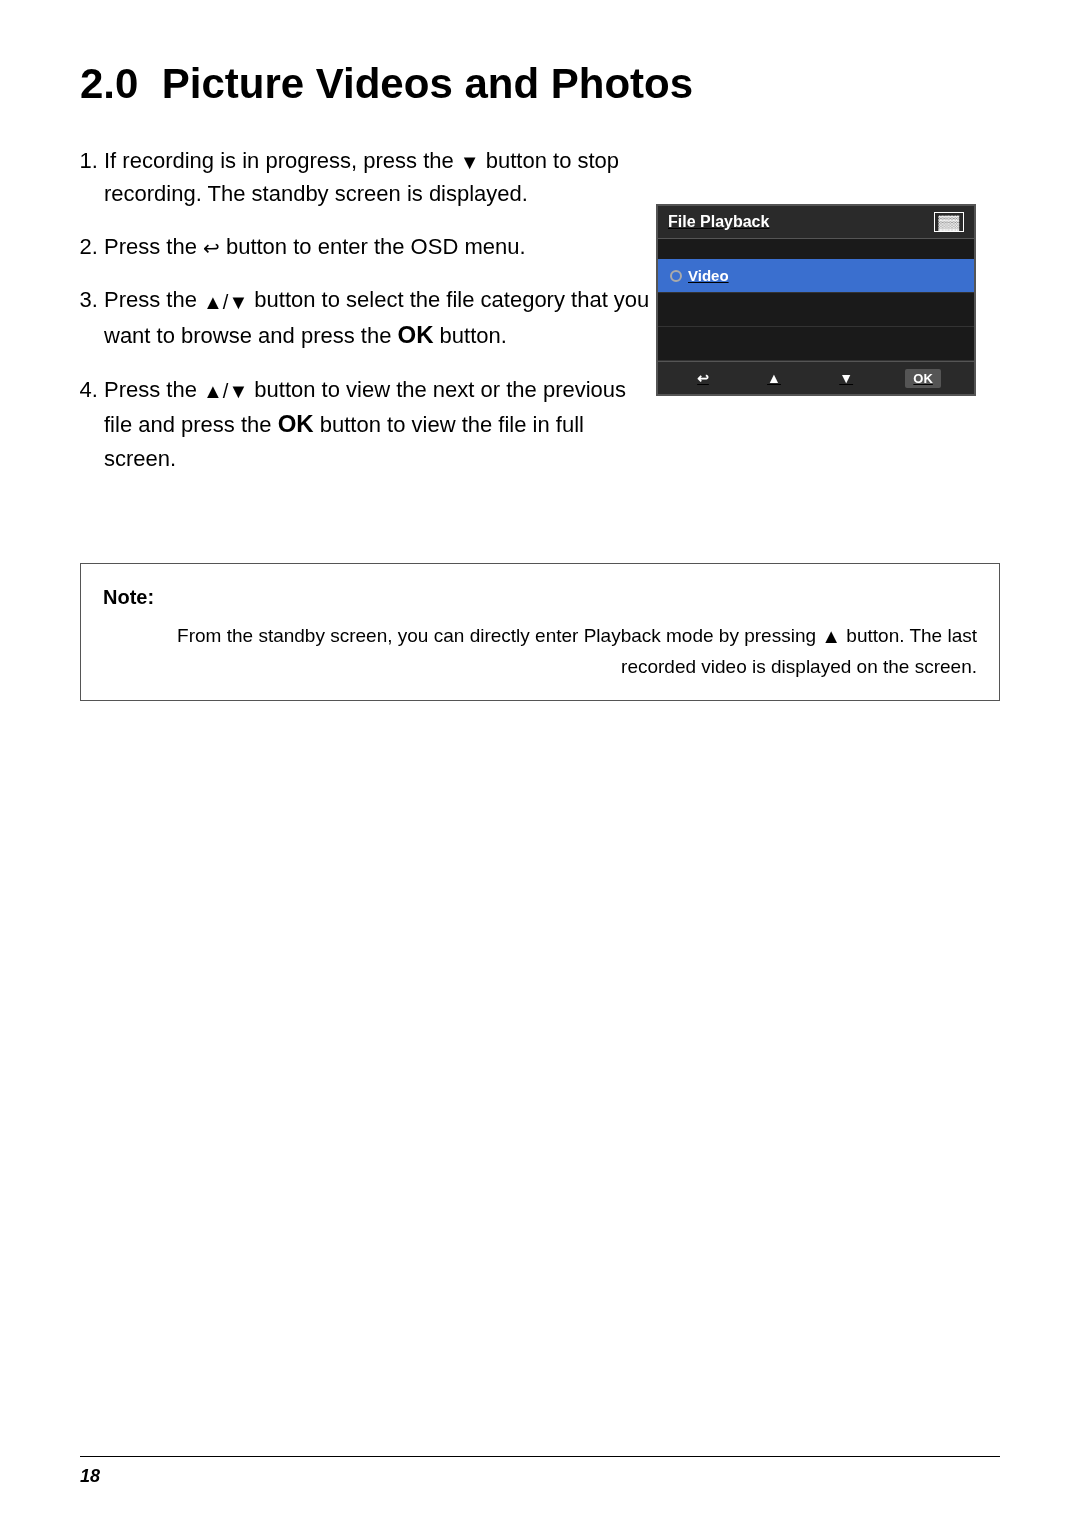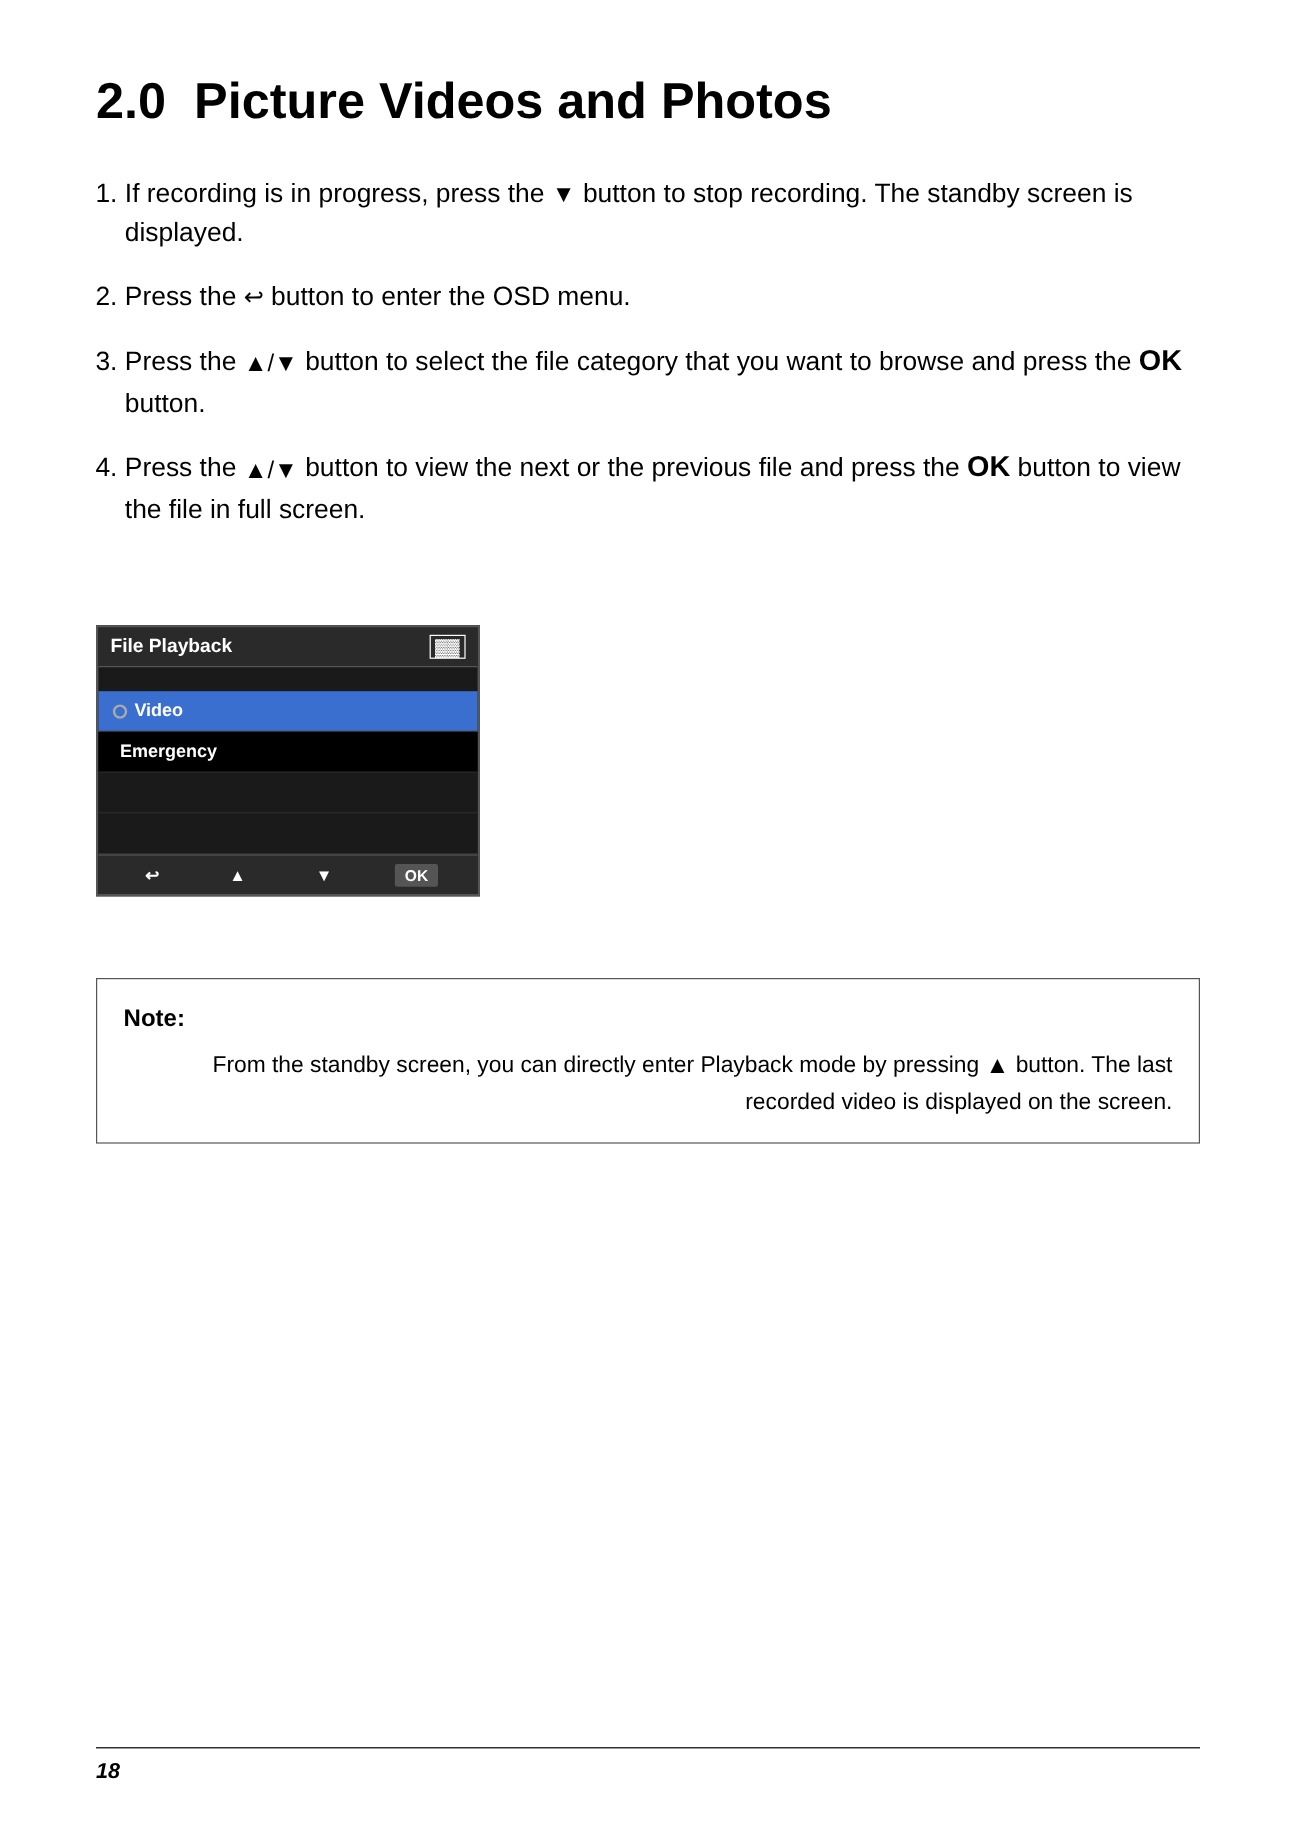--- a/index.html
+++ b/index.html
@@ -20,21 +20,20 @@
 
     h1.section-title {
       font-size: 42px;
       font-weight: bold;
       margin-bottom: 36px;
       font-family: Arial, Helvetica, sans-serif;
     }
 
     .content-area {
       display: flex;
-      flex-direction: column;
       align-items: flex-start;
     }
 
     .instructions {
       flex: 1;
     }
 
     ol {
       margin-left: 24px;
       font-size: 22px;
@@ -53,20 +52,21 @@
     .inline-icon {
       display: inline-block;
       font-size: 20px;
       vertical-align: middle;
     }
 
     .ui-panel-wrapper {
       flex-shrink: 0;
       width: 344px;
       margin-top: 60px;
+      text-decoration: underline;
     }
 
     
     .ui-panel {
       border: 2px solid #555;
       background: #1a1a1a;
       width: 320px;
       font-family: Arial, Helvetica, sans-serif;
     }
 
@@ -236,23 +236,20 @@
       <div class="ui-panel-header">
         <span class="ui-panel-header-title">File Playback</span>
         <span class="battery-icon">▓▓</span>
       </div>
 
       <div class="ui-panel-row selected">
         <span class="radio-circle"></span>
         <span class="ui-panel-row-text">Video</span>
       </div>
 
-      <div class="ui-panel-row highlighted">
-        <span class="ui-panel-row-text">Emergency</span>
-      </div>
 
 
       <div class="ui-panel-empty-row"></div>
       <div class="ui-panel-empty-row"></div>
 
       <div class="ui-panel-footer">
         <span class="footer-btn">↩</span>
         <span class="footer-btn">▲</span>
         <span class="footer-btn">▼</span>
         <span class="footer-btn ok-btn">OK</span>

